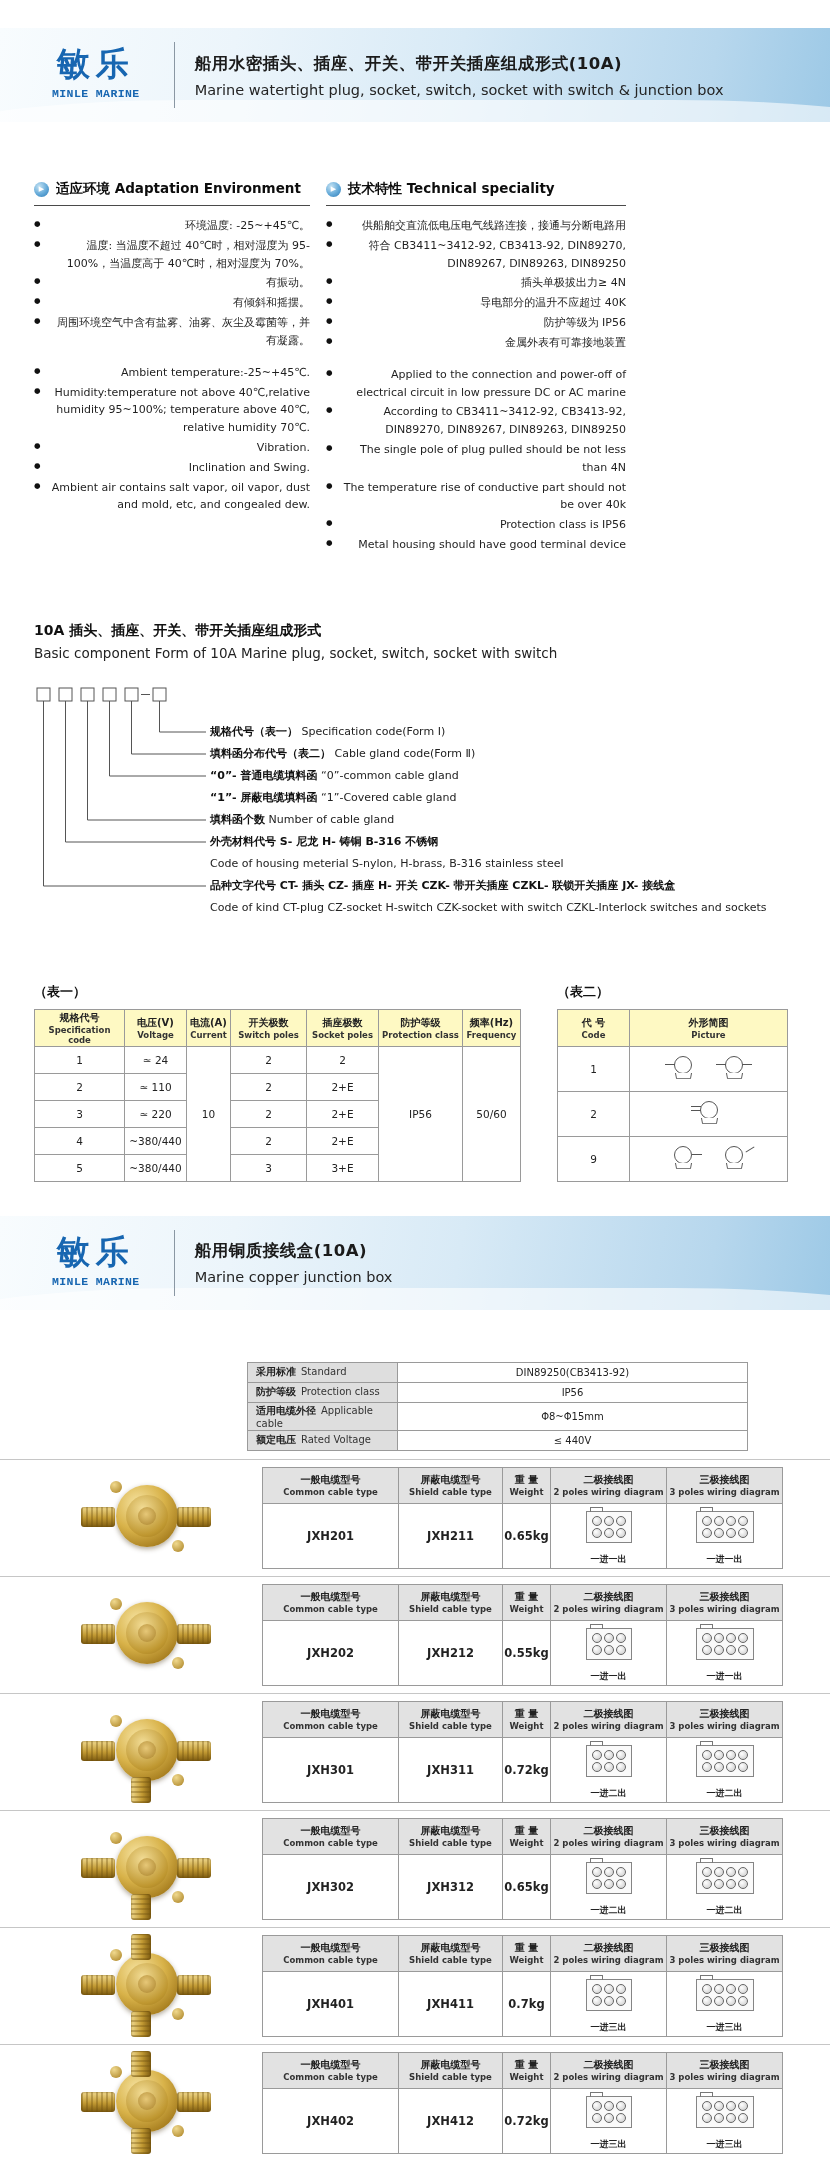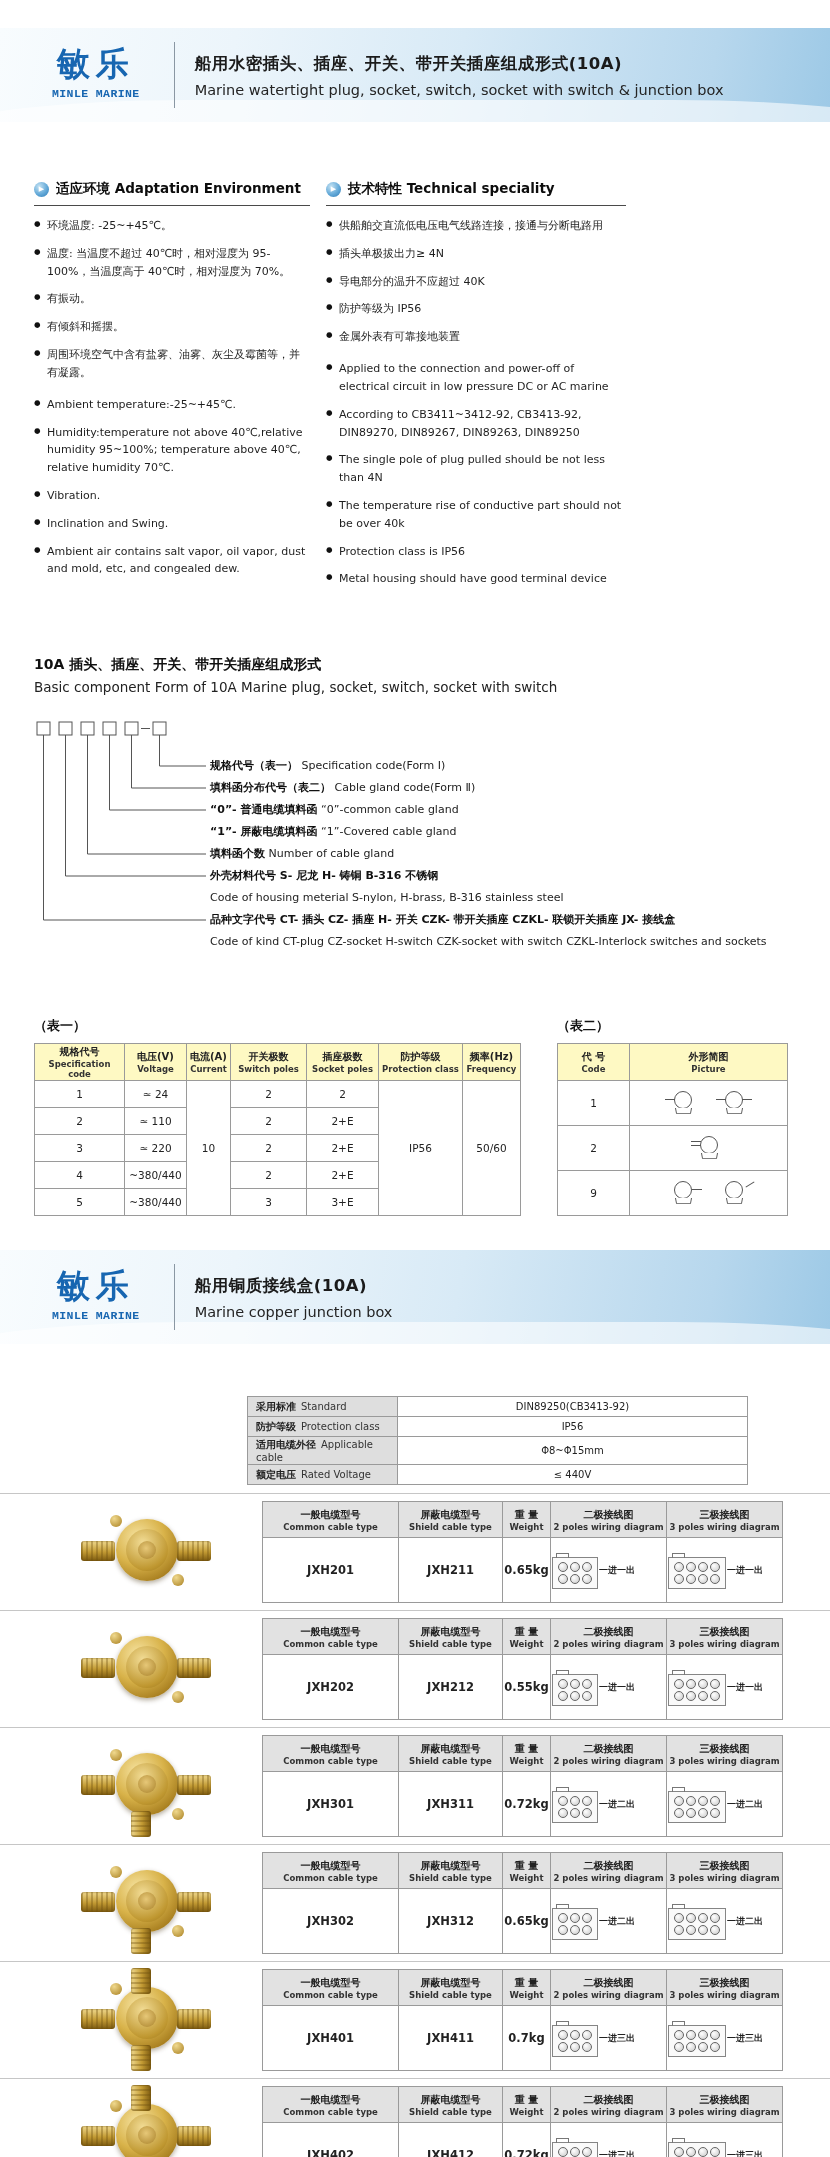--- a/index.html
+++ b/index.html
@@ -20,21 +20,21 @@
 
   
   .twocol{display:flex;gap:16px;padding:0 34px;margin-top:58px;}
   .col-l{width:276px;}
   .col-r{width:300px;}
   .sec-h{display:flex;align-items:center;gap:7px;border-bottom:1px solid #4a4a4a;padding-bottom:7px;margin-bottom:11px;}
   .sec-icon{width:15px;height:15px;min-width:15px;border-radius:50%;color:#fff;font-size:7px;display:flex;align-items:center;justify-content:center;
             background:radial-gradient(circle at 35% 30%,#c4e2f3,#63a9d8 55%,#2d79b4);}
   .sec-title{font-size:13.5px;font-weight:bold;color:#0d0d0d;}
   .blist{list-style:none;margin:0 0 14px;padding:0;font-size:11px;color:#1f1f1f;line-height:1.62;}
-  .blist li{position:relative;padding-left:13px;margin:10px 0;}
+  .blist li{position:relative;padding-left:13px;margin:2px 0;text-align:right;}
   .blist li::before{content:"●";position:absolute;left:0;top:1px;font-size:7.5px;color:#111;}
 
   
   .compform{padding:0 34px;margin-top:54px;}
   .cf-title-cn{font-size:14px;font-weight:bold;color:#111;}
   .cf-title-en{font-size:13.5px;color:#222;margin-top:5px;}
   .cf-diagram{position:relative;margin-top:26px;height:262px;}
   .cf-svg{position:absolute;left:2px;top:0;}
   .cf-labels{margin-left:176px;padding-top:34px;font-size:11px;line-height:22px;white-space:nowrap;color:#1f1f1f;}
   .cf-cn{font-weight:bold;color:#111;}
@@ -74,21 +74,21 @@
   .s-value{text-align:center;color:#222;}
 
   
   .products{margin-top:8px;border-bottom:1px solid #c6c6c6;}
   .prow{display:flex;align-items:center;padding:7px 26px 7px 30px;border-top:1px solid #c6c6c6;}
   .pcell{width:232px;display:flex;justify-content:center;}
   table.ptable{border-collapse:collapse;table-layout:fixed;width:520px;}
   table.ptable th,table.ptable td{border:1px solid #9a9a9a;text-align:center;vertical-align:middle;padding:1px;}
   table.ptable th{background:#e2e2e2;height:33px;}
   table.ptable td{height:62px;font-size:11.5px;color:#222;font-weight:bold;}
-  .wd-wrap{display:flex;flex-direction:row;align-items:center;gap:1px;}
+  .wd-wrap{display:flex;flex-direction:column;align-items:center;gap:10px;}
   .wd{position:relative;display:inline-block;border:1px solid #858585;background:#fafafa;padding:3px 4px;margin-top:5px;}
   .wd::before{content:"";position:absolute;top:-5px;left:3px;width:11px;height:4px;border:1px solid #777;border-bottom:none;}
   .wd .r{display:flex;}
   .wd i{display:block;width:8px;height:8px;margin:1px;border:1px solid #666;border-radius:50%;
         background:radial-gradient(circle at 35% 35%,#fff,#c9c9c9);}
   .wd-cap{font-size:9px;color:#222;}
 
   
   .photo{position:relative;width:150px;height:96px;}
   .pbody{position:absolute;left:45px;top:15px;width:62px;height:62px;border-radius:50%;
@@ -156,20 +156,21 @@
         <li>Ambient air contains salt vapor, oil vapor, dust and mold, etc, and congealed dew.</li>
       </ul>
     </div>
     <div class="col-r">
       <div class="sec-h">
         <span class="sec-icon">▶</span>
         <span class="sec-title">技术特性 Technical speciality</span>
       </div>
       <ul class="blist">
         <li>供船舶交直流低电压电气线路连接，接通与分断电路用</li>
+        <li>符合 CB3411~3412-92, CB3413-92, DIN89270, DIN89267, DIN89263, DIN89250</li>
         <li>插头单极拔出力≥ 4N</li>
         <li>导电部分的温升不应超过 40K</li>
         <li>防护等级为 IP56</li>
         <li>金属外表有可靠接地装置</li>
       </ul>
       <ul class="blist">
         <li>Applied to the connection and power-off of electrical circuit in low pressure DC or AC marine</li>
         <li>According to CB3411~3412-92, CB3413-92, DIN89270, DIN89267, DIN89263, DIN89250</li>
         <li>The single pole of plug pulled should be not less than 4N</li>
         <li>The temperature rise of conductive part should not be over 40k</li>

